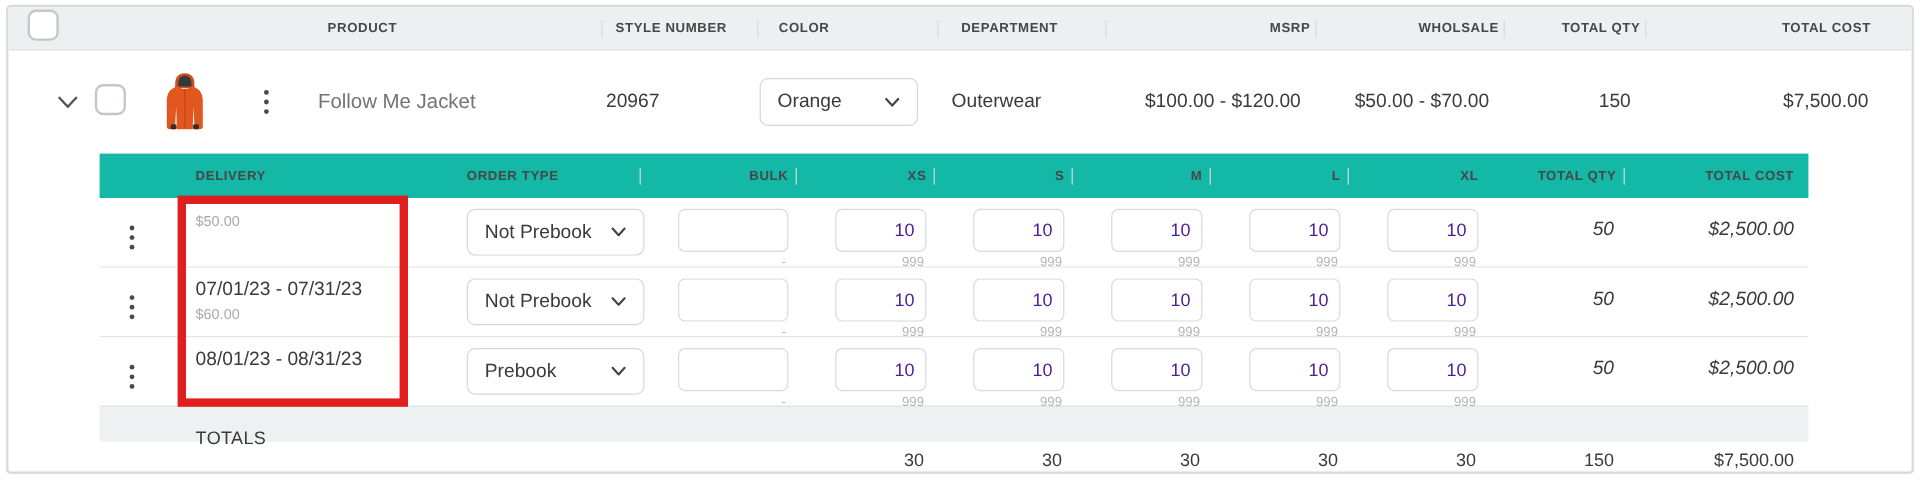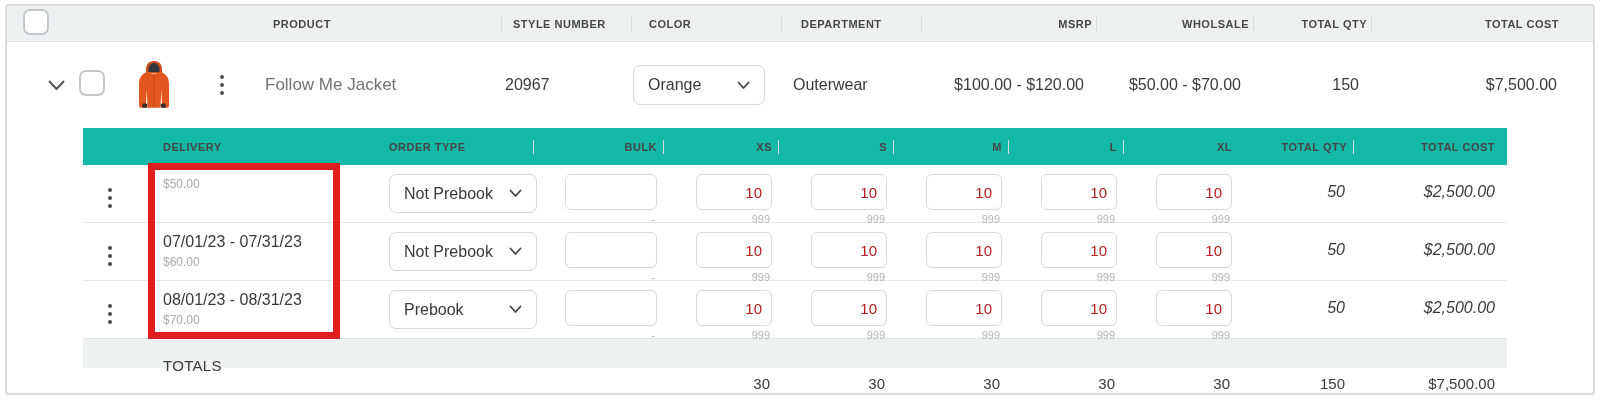--- a/index.html
+++ b/index.html
@@ -49,21 +49,21 @@
   .sub-row { padding-top:9px; height:57px; }
   .sub-row.bordered { border-top:1px solid #e6e6e6; height:58px; }
   .kebab-cell { display:flex; justify-content:center; align-items:flex-start; padding-top:10px; }
   .delivery-cell { padding-left:26px; }
   .delivery-date { font-size:16px; color:#3a3a3a; line-height:1.25; white-space:nowrap; }
   .delivery-price { font-size:12px; color:#a9a9a9; margin-top:3px; }
   .ordertype-cell { padding-left:12px; }
   .select-ordertype { width:148px; height:39px; border-radius:7px; font-size:16px; }
   .numcol { display:flex; flex-direction:column; align-items:flex-end; padding-right:10px; }
   .qty-input { width:76px; height:36px; border:1px solid #d9d9d9; border-radius:6px;
-    text-align:right; padding-right:9px; font-size:15px; color:#b91c1c;
+    text-align:right; padding-right:9px; font-size:15px; color:#4c1d95;
     font-family:"Liberation Sans", sans-serif; outline:none; background:#fff; }
   .bulk-input { width:92px; }
   .max-hint { font-size:11px; color:#b5b5b5; margin-top:3px; padding-right:2px; }
   .row-total { text-align:right; padding-right:12px; font-size:16px; color:#3a3a3a; padding-top:9px;font-style:italic; }
   .row-cost { padding-right:12px; }
 
   
   .totals-row { height:30px; align-items:center; background:#eef1f2; border-top:1px solid #e3e3e3; }
   .totals-label { font-size:15px; color:#3a3a3a; letter-spacing:.3px; padding-left:26px; }
   .totals-val { text-align:right; padding-right:12px; font-size:15px; color:#3a3a3a;margin-top:36px; }
@@ -249,21 +249,20 @@
     <div class="sub-grid sub-row bordered">
       <div class="kebab-cell">
           <span class="kebab">
             <i></i>
             <i></i>
             <i></i>
           </span>
         </div>
       <div class="delivery-cell">
         <div class="delivery-date">08/01/23 - 08/31/23</div>
-        <div class="delivery-price">$70.00</div>
       </div>
       <div class="ordertype-cell">
         <div class="select select-ordertype">
           <span>Prebook</span>
           <svg class="chevron-svg" width="13" height="9" viewBox="0 0 13 9">
               <path d="M1.5 1.5 L6.5 7 L11.5 1.5" stroke="#444" stroke-width="1.8" fill="none" stroke-linecap="round" stroke-linejoin="round"></path>
             </svg>
         </div>
       </div>
       <div class="numcol">

